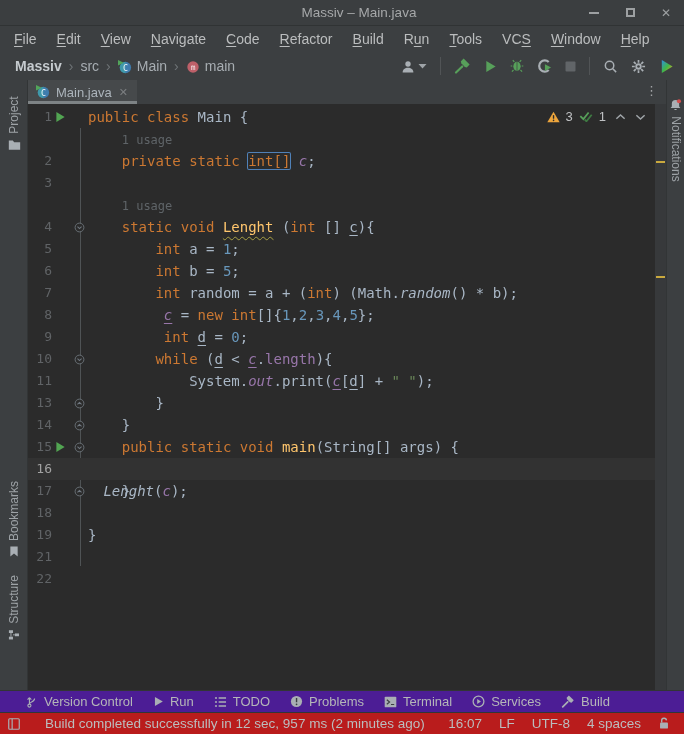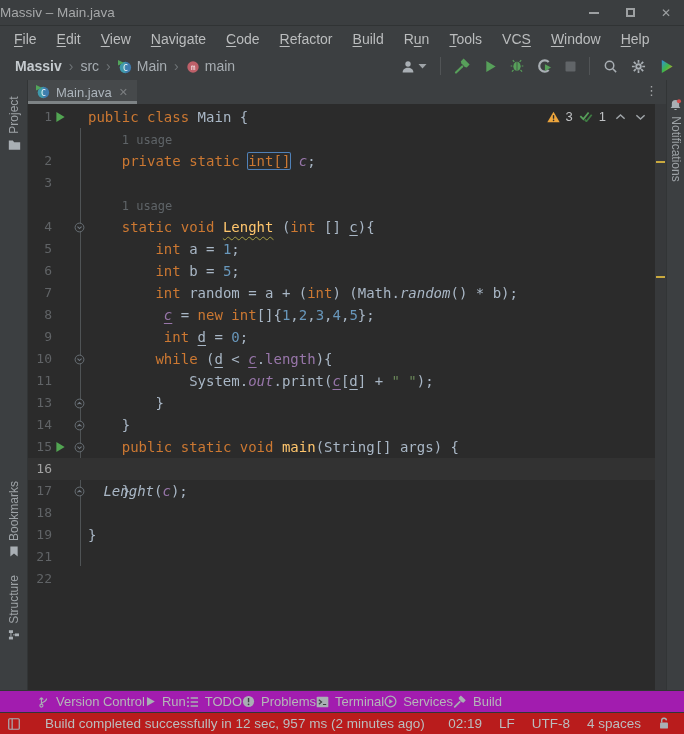--- a/index.html
+++ b/index.html
@@ -1,21 +1,21 @@
 <!DOCTYPE html>
 <html><head>
 <meta charset="utf-8">
 <style>
   *{box-sizing:border-box;margin:0;padding:0;}
   html,body{background:#222;}
   body{font-family:"Liberation Sans","DejaVu Sans",sans-serif;}
   .app{position:relative;width:684px;height:734px;background:#3C3F41;overflow:hidden;color:#BBBDBE;}
 
   
-  .titlebar{height:26px;background:#3B3E40;border-bottom:1px solid #303334;display:flex;align-items:center;justify-content:flex-start;position:relative;}
+  .titlebar{height:26px;background:#3B3E40;border-bottom:1px solid #303334;display:flex;align-items:center;justify-content:center;position:relative;padding-left:34px;}
   .title{color:#A6A8A9;font-size:13.5px;}
   .win-controls{position:absolute;right:12px;top:0;height:100%;display:flex;align-items:center;gap:24px;}
   .wc{display:flex;align-items:center;justify-content:center;width:12px;height:12px;color:#9DA0A2;font-size:12px;}
   .wc-min-bar{width:10px;height:2px;background:#9DA0A2;}
   .wc-max-box{width:9px;height:9px;border:2px solid #9DA0A2;}
 
   
   .menubar{height:26px;display:flex;align-items:center;padding-left:4px;background:#3C3F41;}
   .menu-item{padding:0 10px;font-size:14px;color:#BBBDBE;white-space:nowrap;}
   .menu-item .mn{text-decoration:underline;text-underline-offset:2px;}
@@ -79,21 +79,21 @@
   .tk-methw{color:#FFC66D;text-decoration:underline wavy #A8A044;text-underline-offset:4px;text-decoration-thickness:1px;text-decoration-skip-ink:none;}
   .tk-box{color:#CC7832;box-shadow:0 0 0 1px #5081B8;border-radius:1px;}
 
   .inspections{position:absolute;top:5px;right:20px;display:flex;align-items:center;gap:6px;font-size:13px;color:#BFC1C3;font-family:"Liberation Sans",sans-serif;}
   .insp-btn{display:flex;align-items:center;margin-left:3px;}
 
   .scroll-track{position:absolute;right:0;top:0;bottom:0;width:11px;background:#37393B;}
   .stripe-mark{position:absolute;left:1px;right:1px;height:2px;background:#C9A93E;}
 
   
-  .bottombar{height:22px;background:#a21caf;border-top:1px solid #323536;display:flex;align-items:center;padding-left:38px;font-size:13px;color:#B4B6B8;}
+  .bottombar{height:22px;background:#4c1d95;border-top:1px solid #323536;display:flex;align-items:center;gap:20px;padding-left:26px;font-size:13px;color:#B4B6B8;}
   .bb-item{display:flex;align-items:center;gap:6px;white-space:nowrap;}
 
   
   .statusbar{height:22px;background:#b91c1c;border-top:1px solid #323536;display:flex;align-items:center;padding:0 14px 0 8px;font-size:13.5px;color:#BBBDBE;gap:16px;}
   .sb-msg{margin-left:9px;}
   .sb-right{margin-left:auto;display:flex;align-items:center;gap:17px;}
   svg{display:block;}
 </style>
 </head>
 <body>
@@ -474,21 +474,21 @@
 
   <div class="statusbar">
     <span>
         <svg width="12" height="12" viewBox="0 0 13 13">
           <rect x=".8" y=".8" width="11.4" height="11.4" rx="1" fill="none" stroke="#A9AFB4" stroke-width="1.3"></rect>
           <path d="M4.5 .8v11.4" stroke="#A9AFB4" stroke-width="1.3"></path>
         </svg>
       </span>
     <span class="sb-msg">Build completed successfully in 12 sec, 957 ms (2 minutes ago)</span>
     <div class="sb-right">
-      <span>02:19</span>
+      <span>16:07</span>
       <span>LF</span>
       <span>UTF-8</span>
       <span>4 spaces</span>
       <span>
           <svg width="12" height="13" viewBox="0 0 13 14">
             <path d="M4 6V4.2A2.6 2.6 0 0 1 9.2 3.6" fill="none" stroke="#A9AFB4" stroke-width="1.5"></path>
             <rect x="2.2" y="6" width="8.6" height="6.5" rx="1" fill="#A9AFB4"></rect>
           </svg>
         </span>
     </div>

